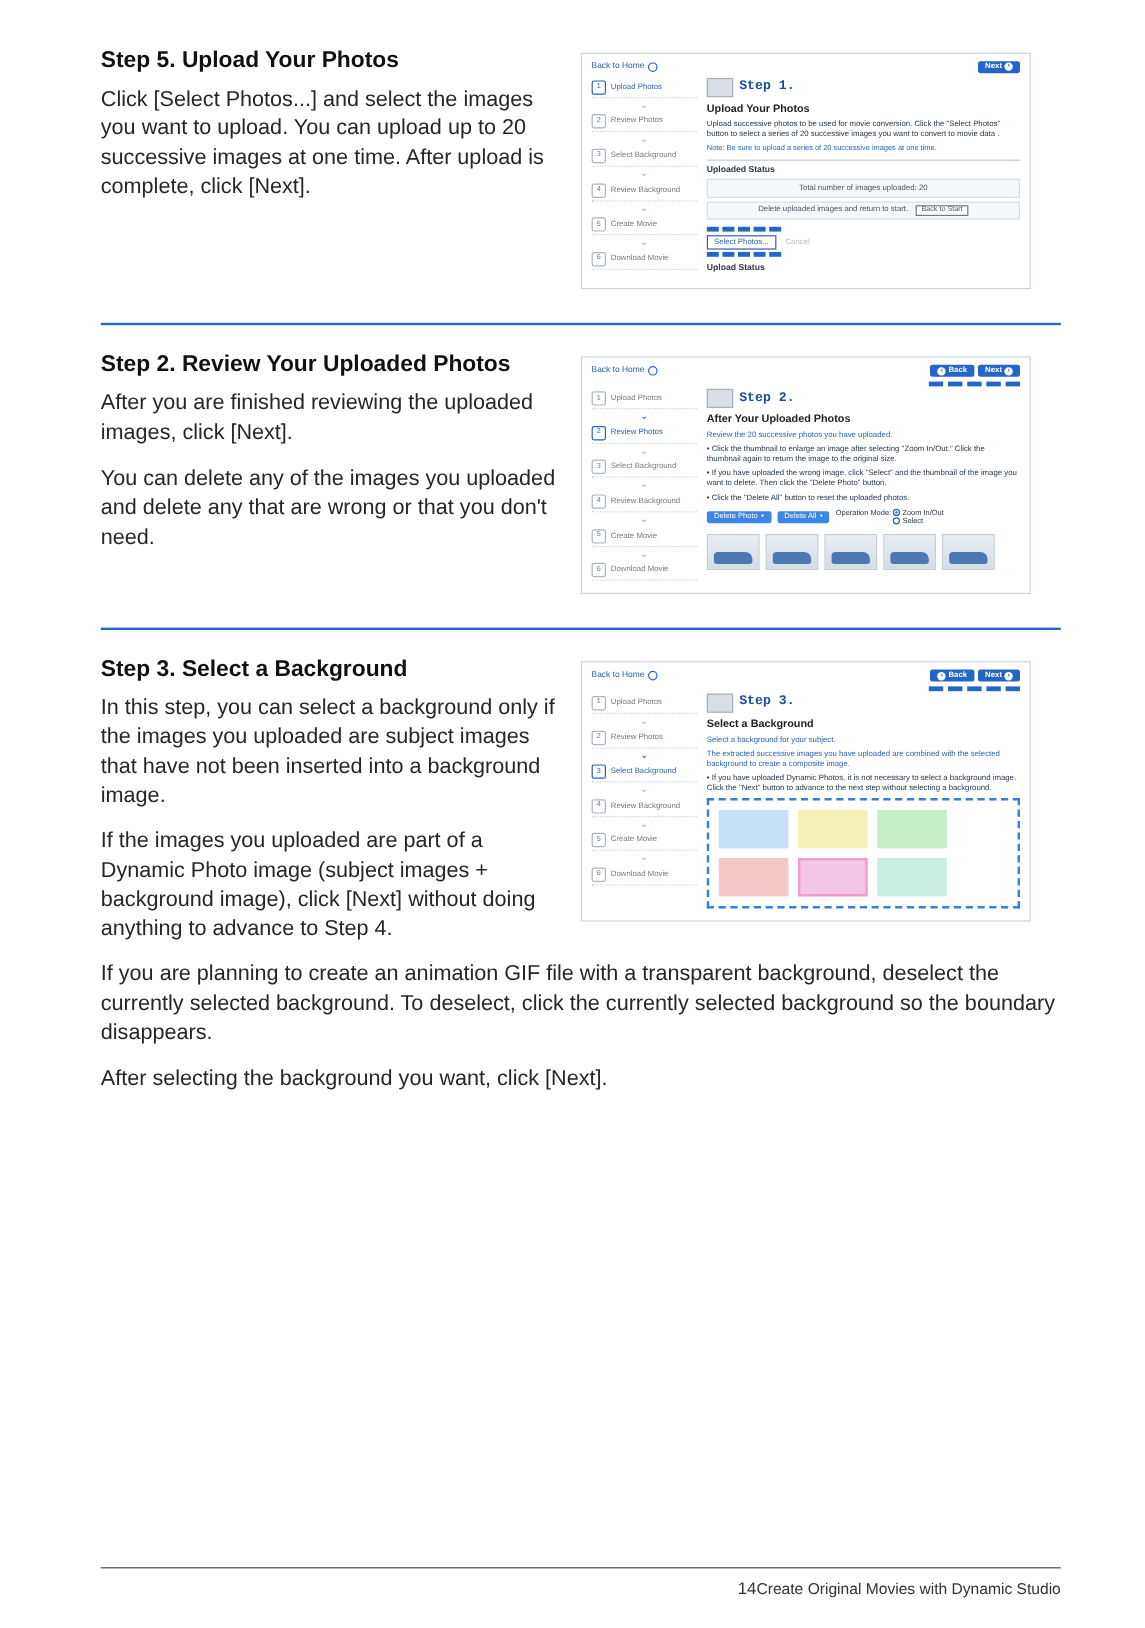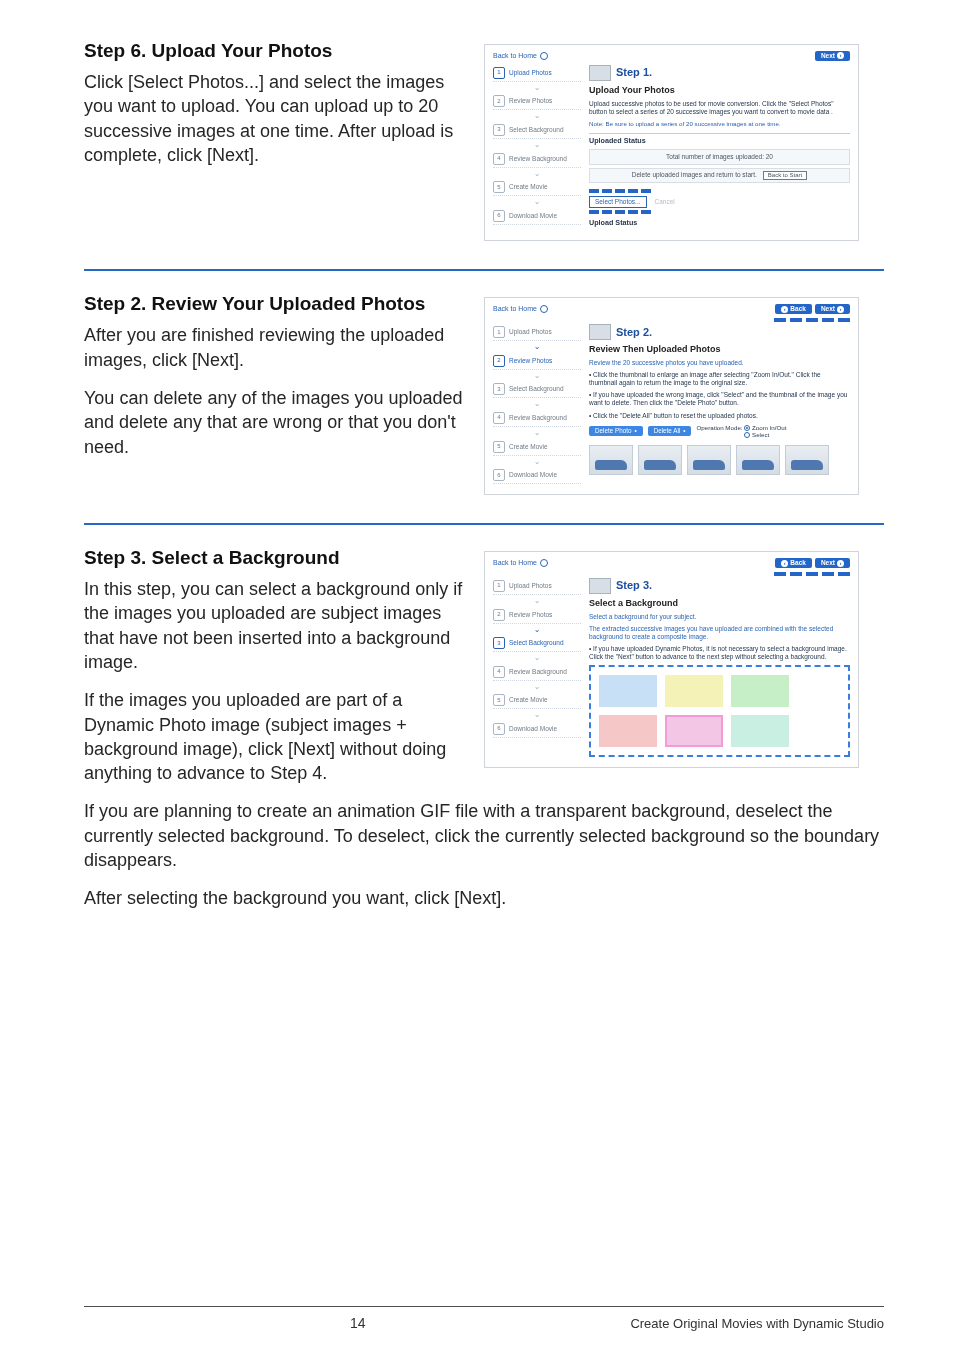--- a/index.html
+++ b/index.html
@@ -93,21 +93,21 @@
   .shot .side-num {
     width:12px;height:12px;border:1px solid #aab5c2;border-radius:2px;
     display:inline-flex;align-items:center;justify-content:center;
     font-size:6px;color:#6f7a86;background:#fff;
   }
   .shot .side-item.active .side-num { border-color:#2a63b3; color:#2a63b3; }
   .shot .main {
     flex:1; padding-left:8px;
   }
   .shot .step-label {
-    color:#1d4fa0; font-family:Liberation Sans, sans-serif;
+    color:#1d4fa0; font-family:Liberation Mono, monospace;
     font-size:11px; font-weight:bold; display:flex; align-items:center; gap:5px;
     margin-bottom:4px;
     text-align:right;
   }
   .shot .step-icon {
     width:22px;height:16px;background:#d7dee6;border:1px solid #a8b2bd;
     display:inline-block;
   }
   .shot .panel-title {
     font-weight:bold; font-size:9px; margin-bottom:4px; color:#222;
@@ -184,32 +184,32 @@
   .shot .bg-pink  { background:#f2c6e4; border:2px solid #f49ad4; }
   .shot .bg-mint  { background:#c8efe2; }
 
   
   .footer {
     position:absolute; left:84px; right:70px; bottom:26px;
     border-top:1.5px solid #4d4d4d; padding-top:8px;
     display:flex; justify-content:space-between; align-items:center;
     font-size:14px; color:#333;
   }
-  .footer .pnum { flex:1; text-align:center; }
+  .footer .pnum { flex:1; text-align:right; }
   .footer .ftext { flex:0 0 auto; font-size:13px; }
 </style>
 </head>
 <body>
 
 <div class="page">
 
   <div class="step-block">
     <div class="step-row">
       <div class="step-text">
-        <h2 class="step-heading">Step 6. Upload Your Photos</h2>
+        <h2 class="step-heading">Step 5. Upload Your Photos</h2>
         <p class="body-text">Click [Select Photos...] and select the images you want to upload. You can upload up to 20 successive images at one time. After upload is complete, click [Next].</p>
       </div>
 
       <div class="step-figure">
         <div class="shot">
           <div class="top-row">
             <span class="back-home">
               <span>Back to Home</span>
               <span class="oarrow"></span>
             </span>
@@ -357,21 +357,21 @@
               <div class="side-item">
                   <span class="side-num">6</span>
                   <span>Download Movie</span>
                 </div>
             </div>
             <div class="main">
               <div class="step-label">
                 <span class="step-icon"></span>
                 <span>Step 2.</span>
               </div>
-              <div class="panel-title">Review Then Uploaded Photos</div>
+              <div class="panel-title">After Your Uploaded Photos</div>
               <div class="desc" style="color:#2a63b3">Review the 20 successive photos you have uploaded.</div>
               <div class="desc">• <span>Click the thumbnail to enlarge an image after selecting "Zoom In/Out." Click the thumbnail again to return the image to the original size.</span></div>
               <div class="desc">• <span>If you have uploaded the wrong image, click "Select" and the thumbnail of the image you want to delete. Then click the "Delete Photo" button.</span></div>
               <div class="desc">• <span>Click the "Delete All" button to reset the uploaded photos.</span></div>
               <div class="tool-row">
                 <span class="tool-btn">
                     <span>Delete Photo</span>
                     <span>•</span>
                   </span>
                 <span class="tool-btn">

